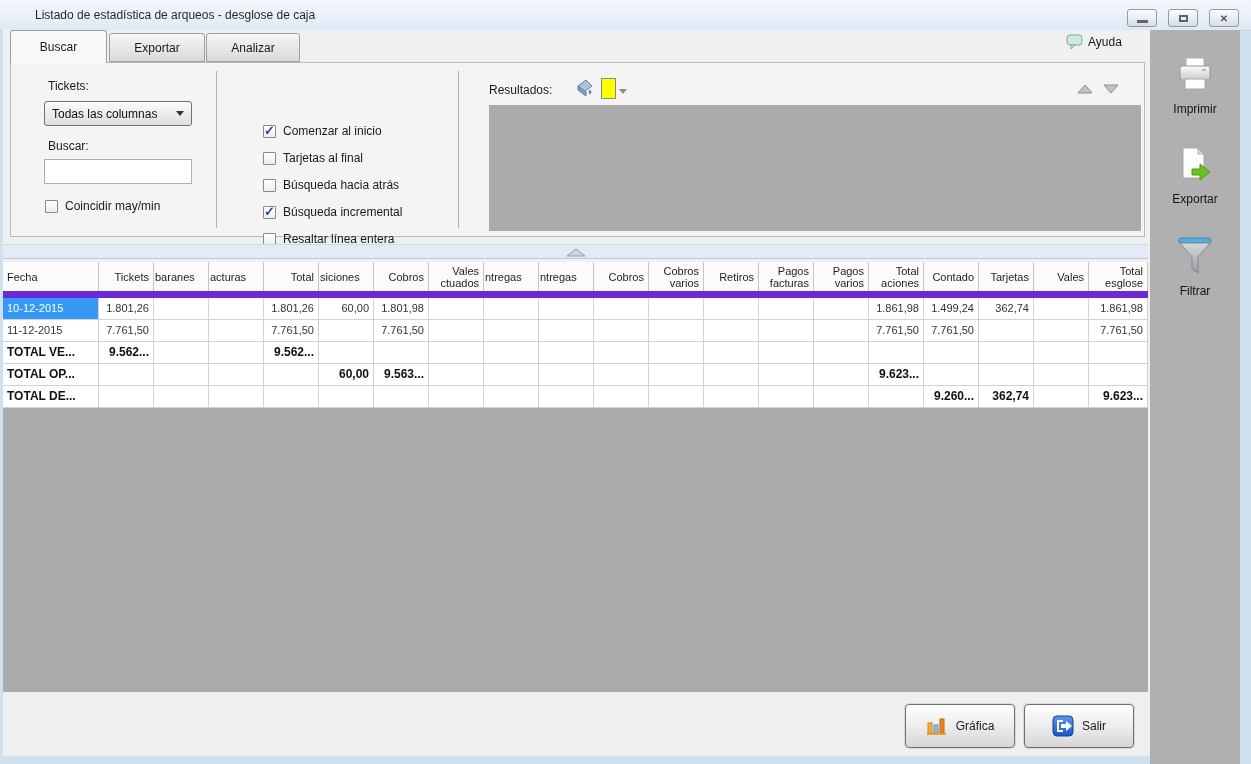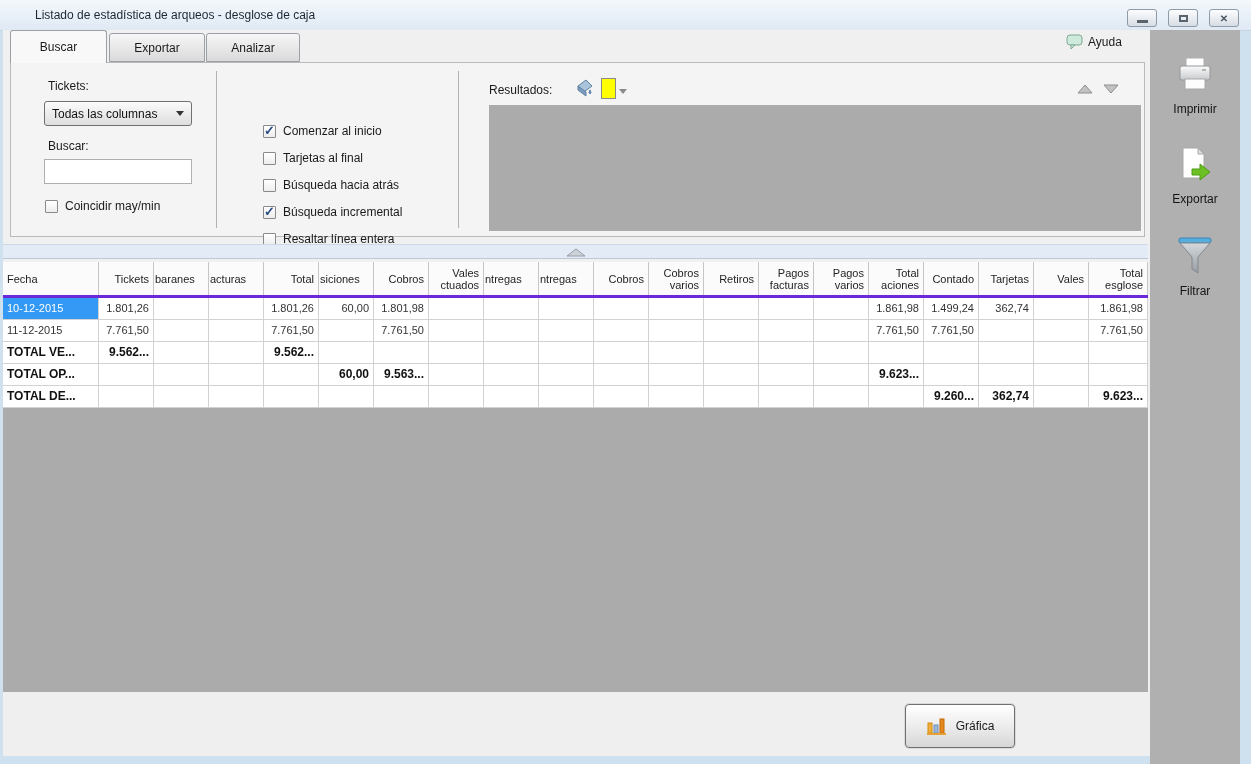--- a/index.html
+++ b/index.html
@@ -45,21 +45,21 @@
   .swatchArrow{position:absolute;left:608px;top:26px;width:0;height:0;border-left:4px solid transparent;
                border-right:4px solid transparent;border-top:5px solid #8a8a8a;}
   .resultsBox{position:absolute;left:478px;top:42px;width:652px;height:126px;background:#ababab;}
   .navbtn{position:absolute;top:21px;}
   
   .splitter{position:absolute;left:0;top:214px;width:1145px;height:15px;background:#e3ecf6;
             border-top:1px solid #cbd9e8;border-bottom:1px solid #b9c9da;box-sizing:border-box;
             display:flex;justify-content:center;}
   
   .grid{position:absolute;left:0;top:232px;width:1145px;height:460px;background:#ababab;overflow:hidden;}
-  .gridHead{display:flex;background:#fbfbfb;height:36px;border-bottom:3px solid #6d28d9;box-sizing:border-box;}
+  .gridHead{display:flex;background:#fbfbfb;height:36px;border-bottom:7px solid #6d28d9;box-sizing:border-box;}
   .th{box-sizing:border-box;border-right:1px solid #c6c6c6;font-size:11px;color:#1e1e1e;display:flex;
       align-items:center;white-space:pre-line;line-height:12px;flex:0 0 auto;overflow:hidden;}
   .gridRow{display:flex;height:22px;background:#fff;border-bottom:1px solid #d2d2d2;box-sizing:border-box;}
   .td{box-sizing:border-box;border-right:1px solid #d2d2d2;font-size:11px;color:#333;line-height:20px;
       overflow:hidden;white-space:nowrap;flex:0 0 auto;}
   .aL{justify-content:flex-start;padding-left:4px;text-align:left;}
   .clipL{justify-content:flex-start;padding-left:1px;text-align:left;}
   .aR{justify-content:flex-end;padding-right:4px;text-align:right;}
   .td.aL{padding-left:4px;} .td.aR{text-align:right;padding-right:4px;}
   .gridRow.total .td{font-weight:bold;font-size:12px;color:#111;}
@@ -325,20 +325,34 @@
     <div class="bottombar">
       <div class="btn" style="left:902px;">
         <svg width="22" height="20">
           <rect x="2" y="7" width="4" height="10" fill="#f2b13c" stroke="#d08a10"></rect>
           <rect x="8" y="9" width="4" height="8" fill="#9cb8d8" stroke="#6e90b8"></rect>
           <rect x="14" y="3" width="4" height="14" fill="#e8871e" stroke="#c06a08"></rect>
           <rect x="1" y="17" width="19" height="2" fill="#e8a030"></rect>
         </svg>
         <span>Gráfica</span>
       </div>
+      <div class="btn" style="left:1021px;">
+        <svg width="22" height="22">
+          <defs>
+              <linearGradient id="gb" x1="0" y1="0" x2="0" y2="1">
+            <stop offset="0" stop-color="#5a9ae8"></stop>
+                <stop offset="1" stop-color="#1d55c8"></stop>
+          </linearGradient>
+            </defs>
+          <rect x="1" y="1" width="20" height="20" rx="4" fill="url(#gb)" stroke="#16409a"></rect>
+          <path d="M5 5 h6 v2 h-4 v8 h4 v2 h-6 z" fill="#fff"></path>
+          <path d="M9 9 h5 v-3 l6 5 -6 5 v-3 h-5 z" fill="#fff"></path>
+        </svg>
+        <span>Salir</span>
+      </div>
     </div>
 
     <div class="sidebar">
       <div class="sideItem" style="top:26px;">
         <svg width="40" height="40">
           <defs>
               <linearGradient id="gp" x1="0" y1="0" x2="0" y2="1">
             <stop offset="0" stop-color="#fbfbfb"></stop>
                 <stop offset="1" stop-color="#c7cacd"></stop>
           </linearGradient>

